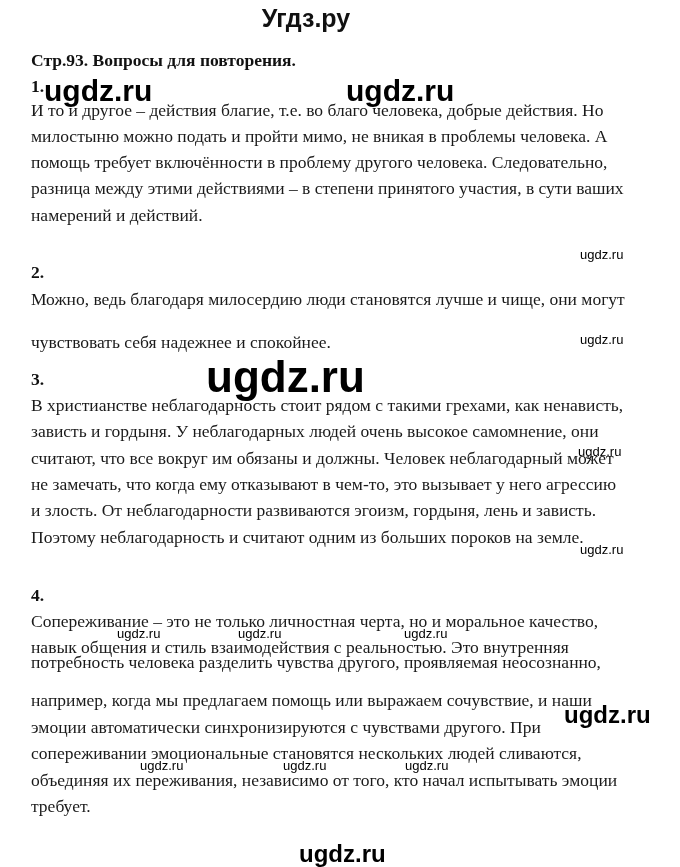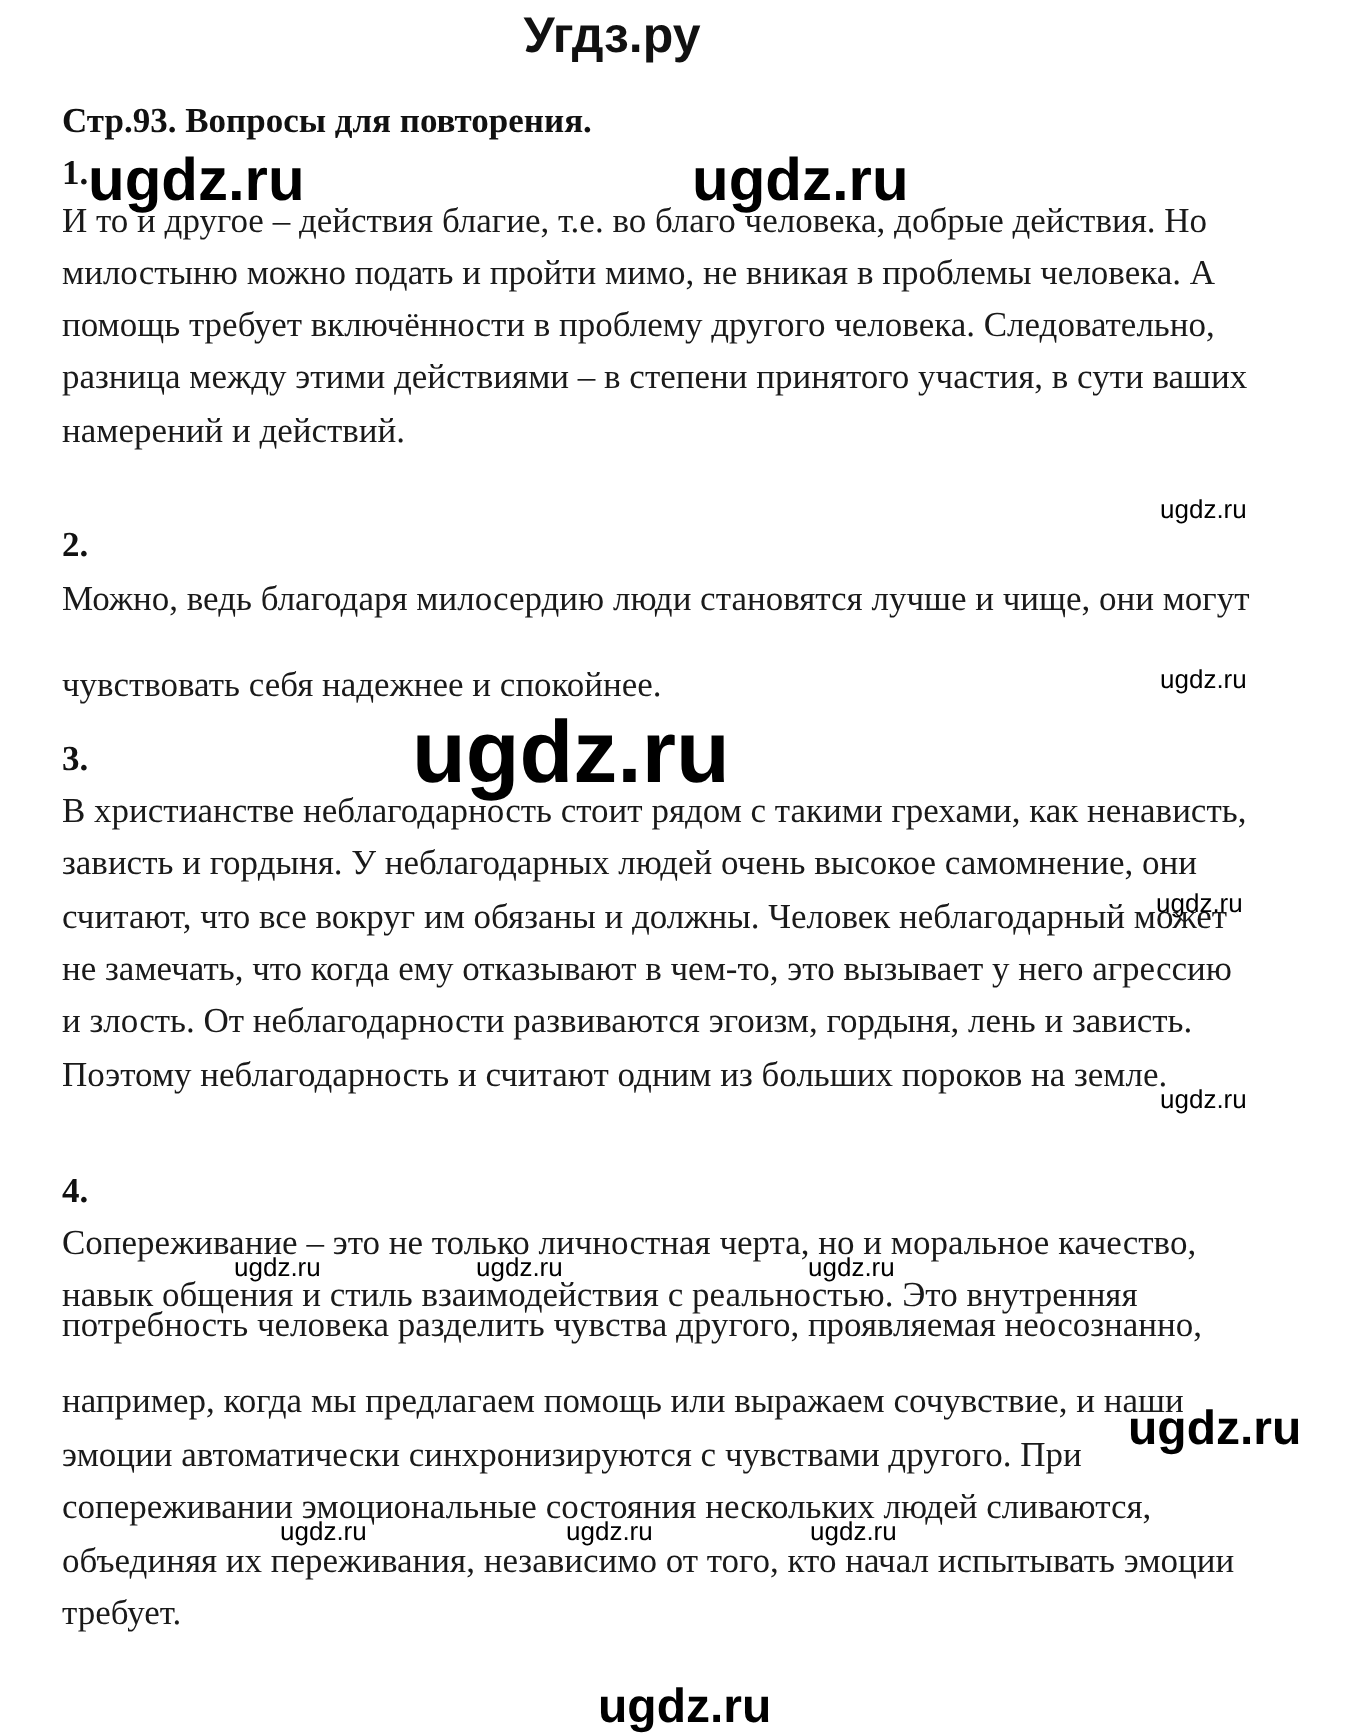--- a/index.html
+++ b/index.html
@@ -52,21 +52,21 @@
 <div class="para-line" style="top:474px;">не замечать, что когда ему отказывают в чем-то, это вызывает у него агрессию</div>
 <div class="para-line" style="top:500px;text-align:center;">и злость. От неблагодарности развиваются эгоизм, гордыня, лень и зависть.</div>
 <div class="para-line" style="top:527px;">Поэтому неблагодарность и считают одним из больших пороков на земле.</div>
 
 <div class="qnum" style="top:585px;">4.</div>
 <div class="para-line" style="top:611px;">Сопереживание – это не только личностная черта, но и моральное качество,</div>
 <div class="para-line" style="top:637px;text-align:right;">навык общения и стиль взаимодействия с реальностью. Это внутренняя</div>
 <div class="para-line" style="top:652px;">потребность человека разделить чувства другого, проявляемая неосознанно,</div>
 <div class="para-line" style="top:690px;">например, когда мы предлагаем помощь или выражаем сочувствие, и наши</div>
 <div class="para-line" style="top:717px;">эмоции автоматически синхронизируются с чувствами другого. При</div>
-<div class="para-line" style="top:743px;">сопереживании эмоциональные состояния нескольких людей сливаются,</div>
+<div class="para-line" style="top:743px;">сопереживании эмоциональные становятся нескольких людей сливаются,</div>
 <div class="para-line" style="top:770px;">объединяя их переживания, независимо от того, кто начал испытывать эмоции</div>
 <div class="para-line" style="top:796px;">требует.</div>
 
 <div class="wm wm-lg" style="left:44px; top:74px;">ugdz.ru</div>
 <div class="wm wm-lg" style="left:346px; top:74px;">ugdz.ru</div>
 <div class="wm wm-sm" style="left:580px; top:247px;">ugdz.ru</div>
 <div class="wm wm-sm" style="left:580px; top:332px;">ugdz.ru</div>
 <div class="wm wm-xl" style="left:206px; top:352px;">ugdz.ru</div>
 <div class="wm wm-sm" style="left:578px; top:444px;">ugdz.ru</div>
 <div class="wm wm-sm" style="left:580px; top:542px;">ugdz.ru</div>

